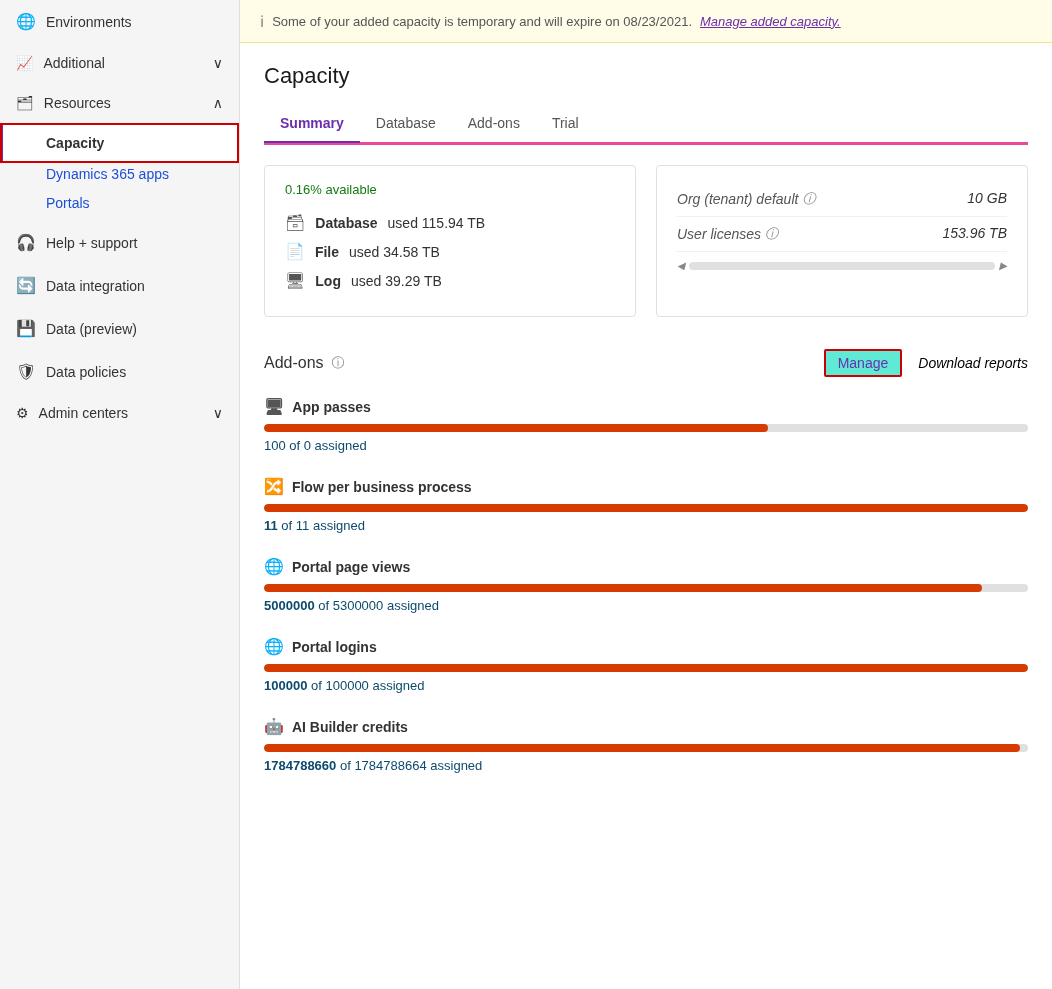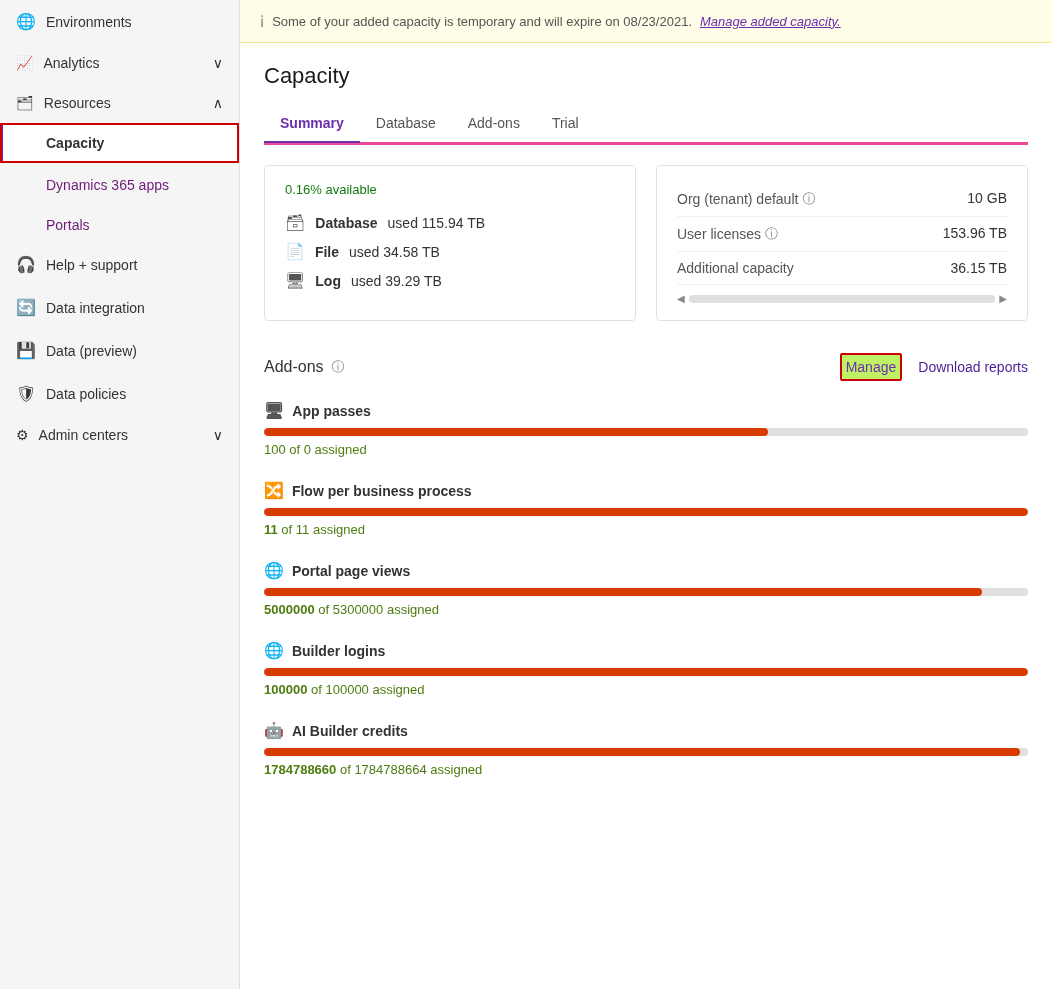--- a/index.html
+++ b/index.html
@@ -27,24 +27,24 @@
     .sidebar-item.active {
       border-left: 3px solid #6b2fad;
       background: #fff;
       font-weight: 600;
       padding-left: 13px;
       outline: 2px solid #c00;
       outline-offset: -2px;
     }
     .sidebar-item .icon { width: 20px; text-align: center; font-size: 16px; }
     .sidebar-sub-item {
-      padding: 14px 16px 10px 46px;
+      padding: 3px 16px 10px 46px;
       cursor: pointer;
       font-size: 14px;
-      color: #701a75;
+      color: #1d4ed8;
     }
     .sidebar-section-header {
       display: flex;
       align-items: center;
       padding: 12px 16px;
       cursor: pointer;
       color: #333;
       gap: 10px;
       font-size: 14px;
     }
@@ -111,21 +111,21 @@
       display: flex;
       align-items: center;
       gap: 10px;
       margin-bottom: 10px;
       font-size: 14px;
     }
     .storage-icon { font-size: 16px; color: #555; }
     .storage-label { font-weight: 700; }
     .storage-value { color: #333; }
 
-    .capacity-table { flex: 1; min-width: 260px; }
+    .capacity-table { flex: 1; min-width: 260px; font-style: italic; }
     .capacity-row {
       display: flex;
       justify-content: space-between;
       padding: 8px 0;
       border-bottom: 1px solid #f0f0f0;
       font-size: 14px;
     }
     .capacity-row:last-child { border-bottom: none; }
     .capacity-label { color: #555; display: flex; align-items: center; gap: 4px; }
     .capacity-value { font-weight: 500; }
@@ -148,28 +148,28 @@
       display: flex;
       align-items: center;
       justify-content: space-between;
       margin-bottom: 20px;
     }
     .addons-title-row { display: flex; align-items: center; gap: 8px; font-size: 16px; font-weight: 500; }
     .addons-actions { display: flex; gap: 16px; align-items: center; }
     .manage-btn {
       border: 2px solid #c00;
       color: #6b2fad;
-      background: #bef264;
-      padding: 4px 4px;
+      background: #5eead4;
+      padding: 4px 12px;
       cursor: pointer;
       font-size: 14px;
       border-radius: 2px;
       margin-left: 16px;
     }
-    .download-link { color: #4c1d95; cursor: pointer; font-size: 14px; text-decoration: none; }
+    .download-link { color: #000000; cursor: pointer; font-size: 14px; text-decoration: none; font-style: italic; }
 
     
     .addon-item { margin-bottom: 24px; }
     .addon-name {
       display: flex;
       align-items: center;
       gap: 8px;
       font-weight: 600;
       font-size: 14px;
       margin-bottom: 8px;
@@ -181,38 +181,38 @@
       border-radius: 4px;
       margin-bottom: 6px;
       position: relative;
       overflow: hidden;
     }
     .progress-bar-fill {
       height: 100%;
       background: #d83b01;
       border-radius: 4px;
     }
-    .addon-assigned { font-size: 13px; color: #4d7c0f; }
+    .addon-assigned { font-size: 13px; color: #0c4a6e; }
     .addon-assigned strong { font-weight: 700; }
 
     .info-circle { color: #888; font-size: 13px; cursor: pointer; }
   </style>
 </head>
 <body>
 
 <div class="sidebar">
 
   <div class="sidebar-item">
     <span class="icon">🌐</span>
     <span>Environments</span>
   </div>
 
   <div class="sidebar-section-header">
     <span class="icon">📈</span>
-    <span>Analytics</span>
+    <span>Additional</span>
     <span class="chevron">∨</span>
   </div>
 
   <div class="sidebar-section-header">
     <span class="icon">🗂</span>
     <span>Resources</span>
     <span class="chevron">∧</span>
   </div>
 
   <div class="sidebar-item active">
@@ -305,24 +305,20 @@
           </span>
           <span class="capacity-value">10 GB</span>
         </div>
         <div class="capacity-row">
           <span class="capacity-label">
             <span>User licenses</span>
             <span class="info-circle">ⓘ</span>
           </span>
           <span class="capacity-value">153.96 TB</span>
         </div>
-        <div class="capacity-row">
-          <span class="capacity-label">Additional capacity</span>
-          <span class="capacity-value">36.15 TB</span>
-        </div>
         <div class="scrollbar-row">
           <span class="scroll-arrow">◀</span>
           <div class="scrollbar-track"></div>
           <span class="scroll-arrow">▶</span>
         </div>
       </div>
 
     </div>
 
     <div>
@@ -371,21 +367,21 @@
           <div class="progress-bar-fill" style="width: 94%;"></div>
         </div>
         <div class="addon-assigned">
           <strong>5000000</strong> of 5300000 assigned
         </div>
       </div>
 
       <div class="addon-item">
         <div class="addon-name">
           <span class="addon-icon">🌐</span>
-          <span>Builder logins</span>
+          <span>Portal logins</span>
         </div>
         <div class="progress-bar-track">
           <div class="progress-bar-fill" style="width: 100%;"></div>
         </div>
         <div class="addon-assigned">
           <strong>100000</strong> of 100000 assigned
         </div>
       </div>
 
       <div class="addon-item">

